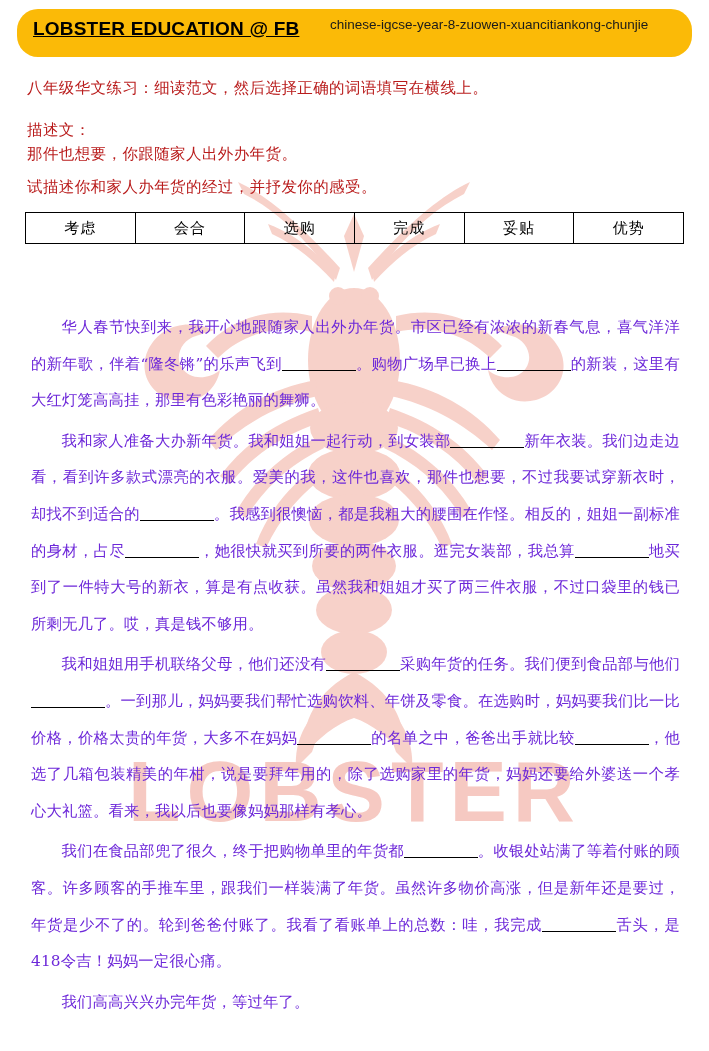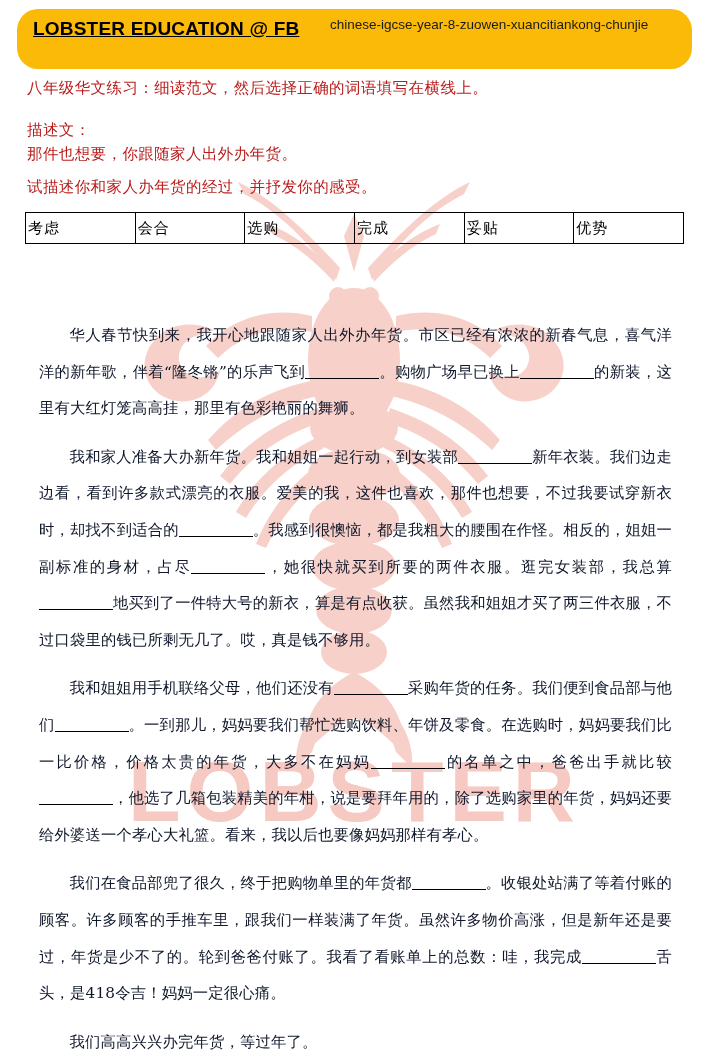--- a/index.html
+++ b/index.html
@@ -44,21 +44,21 @@
     font-size: 34px;
     letter-spacing: 18px;
   }
 
   
   #banner {
     position: absolute;
     left: 17px;
     top: 9px;
     width: 675px;
-    height: 60px;
+    height: 48px;
     background: #fbba07;
     z-index: 2;
     box-sizing: border-box;
     border-radius: 21px;
   }
   #banner-title {
     position: absolute;
     left: 16px;
     top: 9px;
     font-family: "Liberation Sans", sans-serif;
@@ -109,20 +109,21 @@
     top: 212px;
     width: 659px;
     border-collapse: collapse;
     table-layout: fixed;
     z-index: 1;
     background: transparent;
   }
   #wordbank td {
     border: 1px solid #000;
     height: 28px;
+    text-align: center;
     vertical-align: middle;
     font-family: "DejaVu Serif", "Liberation Serif", serif;
     font-size: 15px;
     letter-spacing: 1px;
     padding: 1px 2px;
     background: transparent;
   }
 
   
   #essay {
@@ -133,23 +134,23 @@
     z-index: 1;
   }
   .para {
     font-family: "DejaVu Serif", "Liberation Serif", serif;
     font-size: 15.3px;
     line-height: 36.6px;
     text-align: justify;
     text-align-last: left;
     text-justify: inter-character;
     letter-spacing: 0.2px;
-    margin: 12px;
+    margin: 4px;
     text-indent: 2em;
-    color: #0f172a;
+    color: #6d28d9;
   }
   .blank {
     display: inline-block;
     border-bottom: 1.3px solid #000;
     width: 74px;
     vertical-align: -2px;
   }
 </style>
 </head>
 <body>

